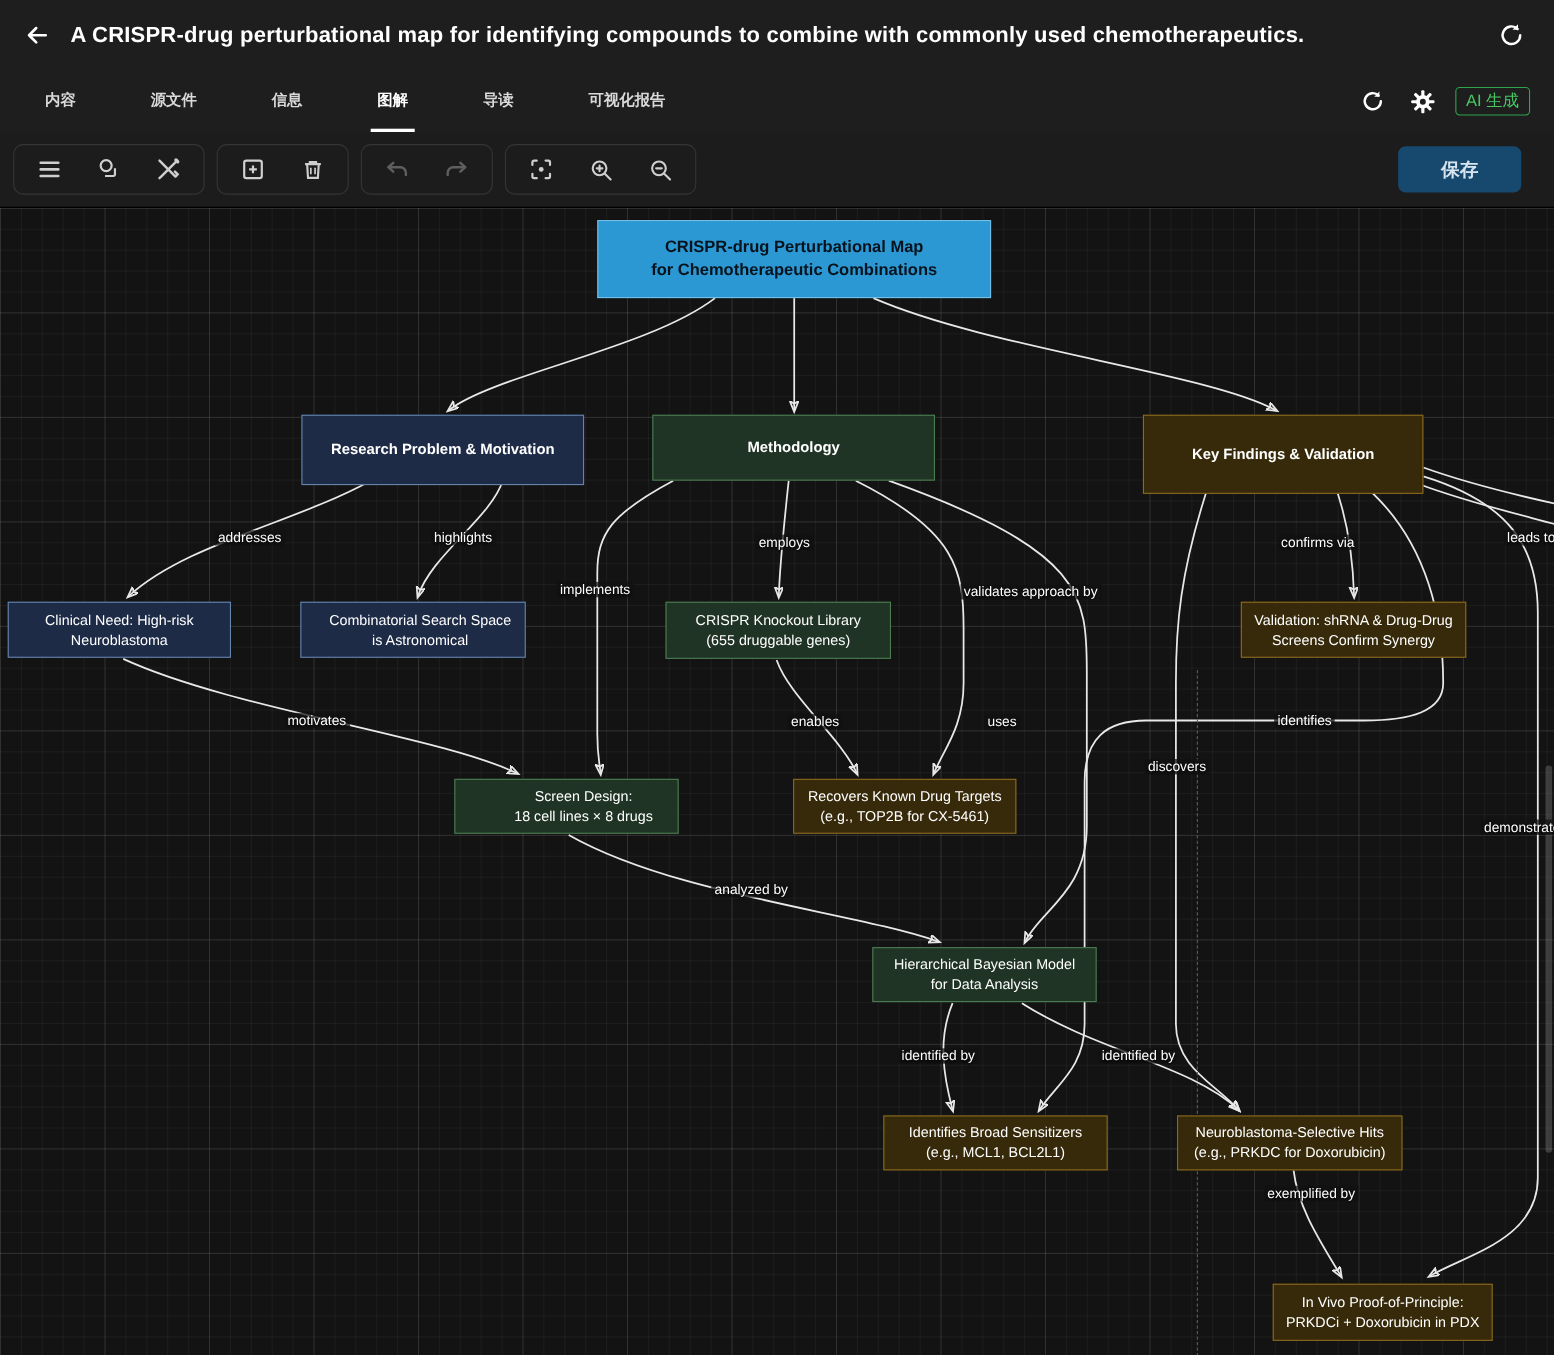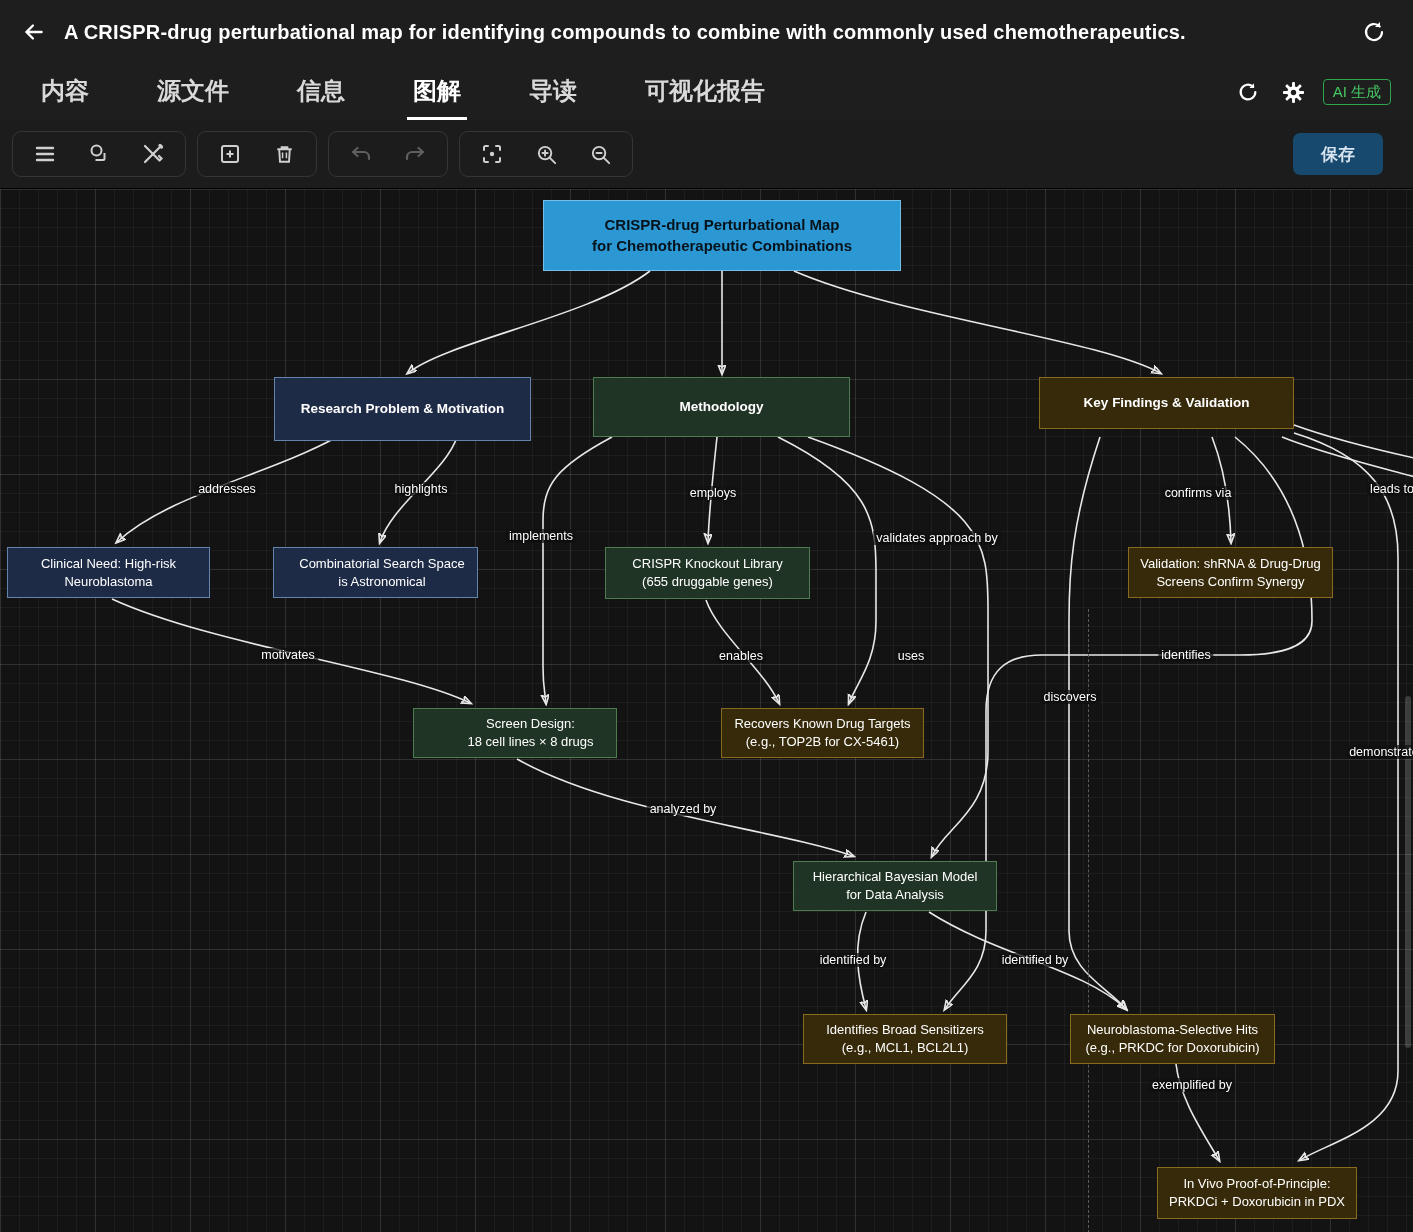--- a/index.html
+++ b/index.html
@@ -7,36 +7,36 @@
               font-family:"Liberation Sans", sans-serif; }
   
   .chrome { background:#1e1e1e; }
   .titlebar { height:64px; display:flex; align-items:center; padding:0 22px 0 18px; }
   .back-btn { width:32px; height:32px; display:flex; align-items:center; justify-content:center;
               cursor:pointer; margin-right:14px; }
   .page-title { color:#fff; font-size:20px; font-weight:700; letter-spacing:.2px; flex:1;
                 white-space:nowrap; overflow:hidden; }
   .icon-btn { width:34px; height:34px; display:flex; align-items:center; justify-content:center; cursor:pointer; }
   .tabbar { height:56px; display:flex; align-items:center; padding:0 22px 0 35px; }
-  .tab { color:#d9d9d9; font-size:24px; font-weight:700; margin-right:56px; cursor:pointer;
+  .tab { color:#d9d9d9; font-size:14px; font-weight:700; margin-right:56px; cursor:pointer;
          height:56px; display:flex; align-items:center; border-bottom:3px solid transparent;
          padding:0 6px;text-align:center; }
   .tab.active { color:#fff; border-bottom-color:#fff; }
   .tab-right { margin-left:auto; display:flex; align-items:center; gap:12px; }
   .ai-badge { border:1px solid #2ea44f; color:#46c763; font-size:15px; border-radius:4px;
               padding:3px 9px; line-height:1.2; }
   .toolbar { height:68px; display:flex; align-items:center; gap:11px; padding:0 30px 0 12px;
              background:#1c1c1c; }
   .tool-group { display:flex; align-items:center; border:1px solid #353535; border-radius:9px;
                 height:46px; padding:0 5px; }
   .tool-btn { width:54px; height:40px; display:flex; align-items:center; justify-content:center;
               border-radius:6px; cursor:pointer; }
   .tool-btn svg { stroke:#cfcfcf; }
   .tool-btn.disabled svg { stroke:#5f5f5f; }
-  .save-btn { margin-left:auto; width:90px; height:42px; background:#17486d; color:#d7e5f0;
+  .save-btn { margin-left:auto; width:112px; height:42px; background:#17486d; color:#d7e5f0;
               border:none; border-radius:7px; font-size:17px; font-weight:700; cursor:pointer;
               font-family:"Liberation Sans", sans-serif; }
   
   .canvas { position:relative; width:1413px; height:1044px; background-color:#131313;
     background-image:
       linear-gradient(rgba(255,255,255,.085) 1px, transparent 1px),
       linear-gradient(90deg, rgba(255,255,255,.085) 1px, transparent 1px),
       linear-gradient(rgba(255,255,255,.045) 1px, transparent 1px),
       linear-gradient(90deg, rgba(255,255,255,.045) 1px, transparent 1px);
     background-size:95px 95px, 95px 95px, 19px 19px, 19px 19px;
@@ -212,21 +212,21 @@
       <path d="M1176,875 C1180,910 1202,942 1219,971" marker-end="url(#arw)"></path>
     </g>
   </svg>
   <div class="dashed-guide"></div>
   <div class="vscroll"></div>
 
 <div class="node blue bold" style="left: 543px; top: 11px; width: 358px; height: 71px;">CRISPR-drug Perturbational Map
 for Chemotherapeutic Combinations</div>
     <div class="node navy bold" style="left: 274px; top: 188px; width: 257px; height: 64px;">Research Problem &amp; Motivation</div>
     <div class="node green bold" style="left: 593px; top: 188px; width: 257px; height: 60px;">Methodology</div>
-    <div class="node brown bold" style="left: 1039px; top: 188px; width: 255px; height: 52px;">Key Findings &amp; Validation</div>
+    <div class="node brown bold" style="left: 1039px; top: 188px; width: 255px; height: 72px;">Key Findings &amp; Validation</div>
     <div class="node navy" style="left: 7px; top: 358px; width: 203px; height: 51px;">Clinical Need: High-risk
 Neuroblastoma</div>
     <div class="node navy" style="left: 273px; top: 358px; width: 205px; height: 51px; padding-left: 19px;">Combinatorial Search Space
 is Astronomical</div>
     <div class="node green" style="left: 605px; top: 358px; width: 205px; height: 52px;">CRISPR Knockout Library
 (655 druggable genes)</div>
     <div class="node brown" style="left: 1128px; top: 358px; width: 205px; height: 51px;">Validation: shRNA &amp; Drug-Drug
 Screens Confirm Synergy</div>
     <div class="node green" style="left: 413px; top: 519px; width: 204px; height: 50px; padding-left: 37px;">Screen Design:
 18 cell lines × 8 drugs</div>

